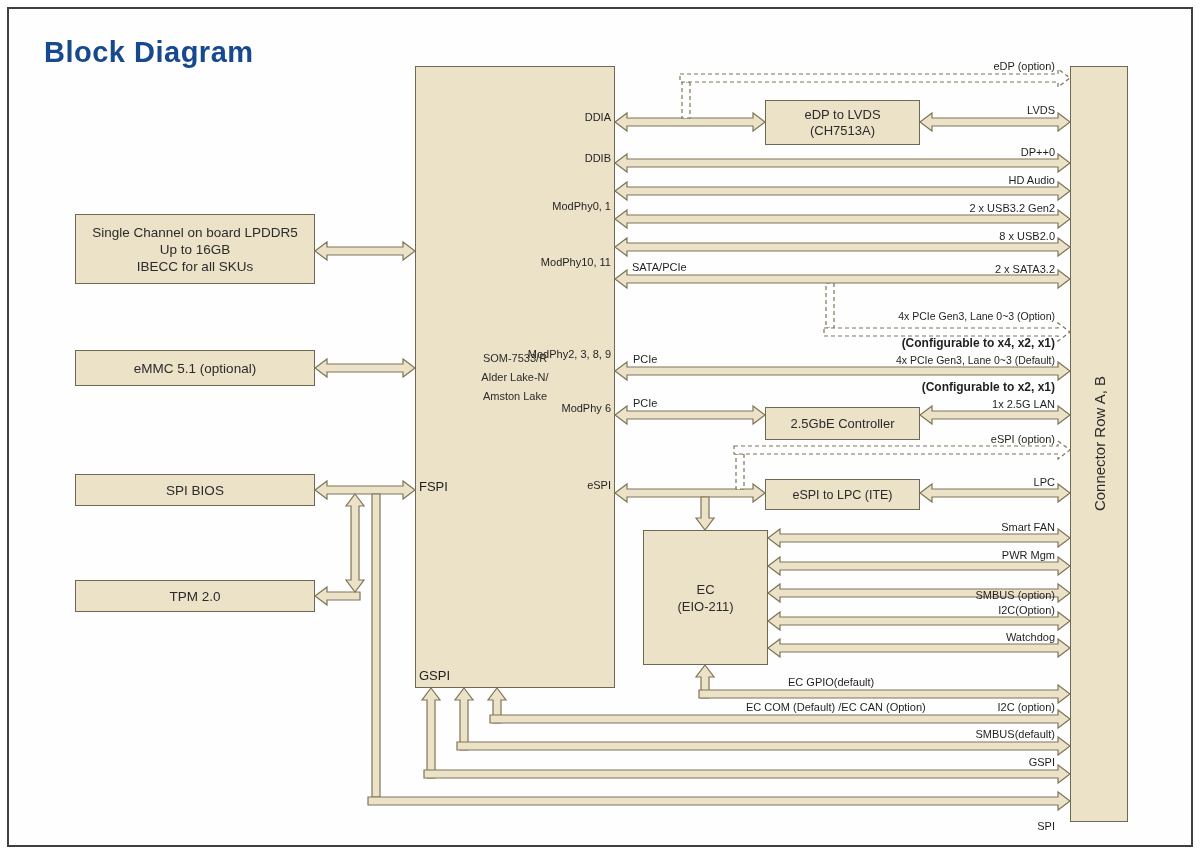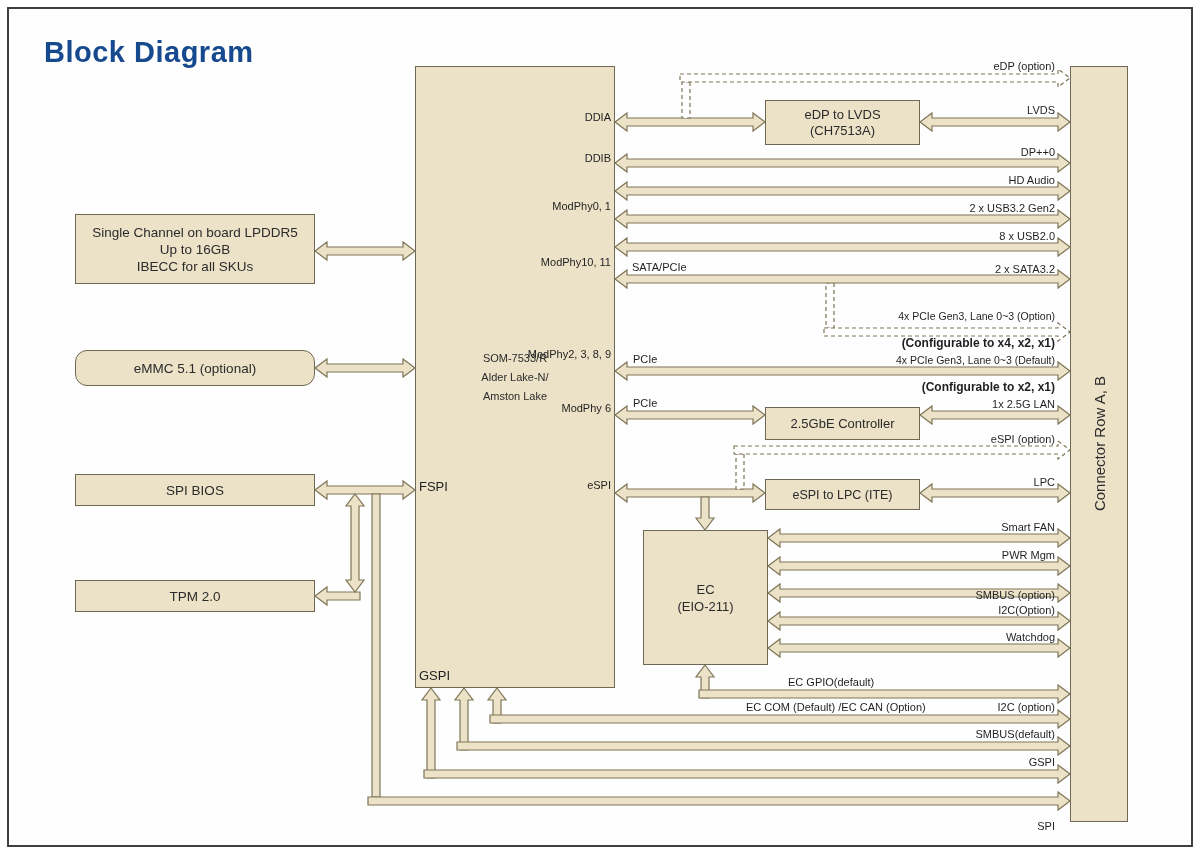--- a/index.html
+++ b/index.html
@@ -26,21 +26,21 @@
 
 <div class="frame"></div>
 <div class="title">Block Diagram</div>
 
 <div class="box" style="left:75px;top:214px;width:240px;height:70px;font-size:13.5px;line-height:17px;">
   <span>Single Channel on board LPDDR5</span>
   <span>Up to 16GB</span>
   <span>IBECC for all SKUs</span>
 </div>
 
-<div class="box" style="left:75px;top:350px;width:240px;height:36px;font-size:13.5px;border-radius:12px;">
+<div class="box" style="left:75px;top:350px;width:240px;height:36px;font-size:13.5px;">
   <span>eMMC 5.1 (optional)</span>
 </div>
 
 <div class="box" style="left:75px;top:474px;width:240px;height:32px;font-size:13.5px;">
   <span>SPI BIOS</span>
 </div>
 
 <div class="box" style="left:75px;top:580px;width:240px;height:32px;font-size:13.5px;">
   <span>TPM 2.0</span>
 </div>

